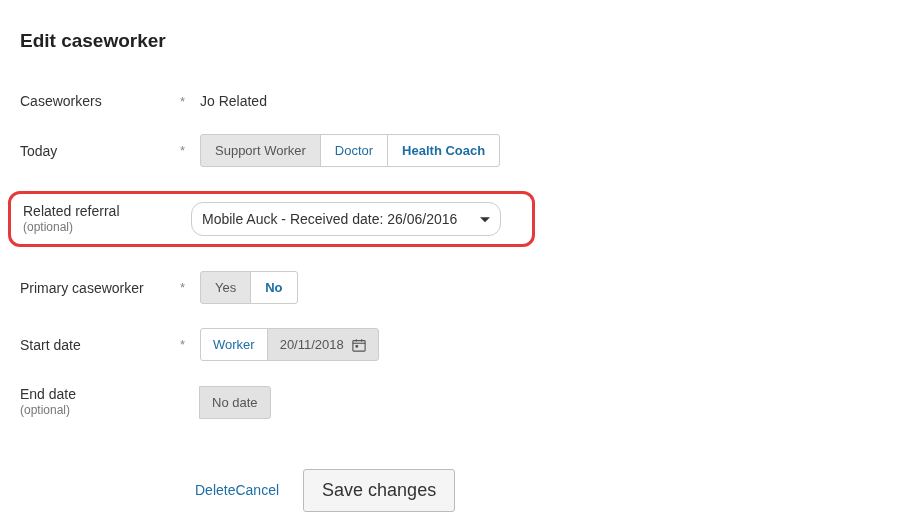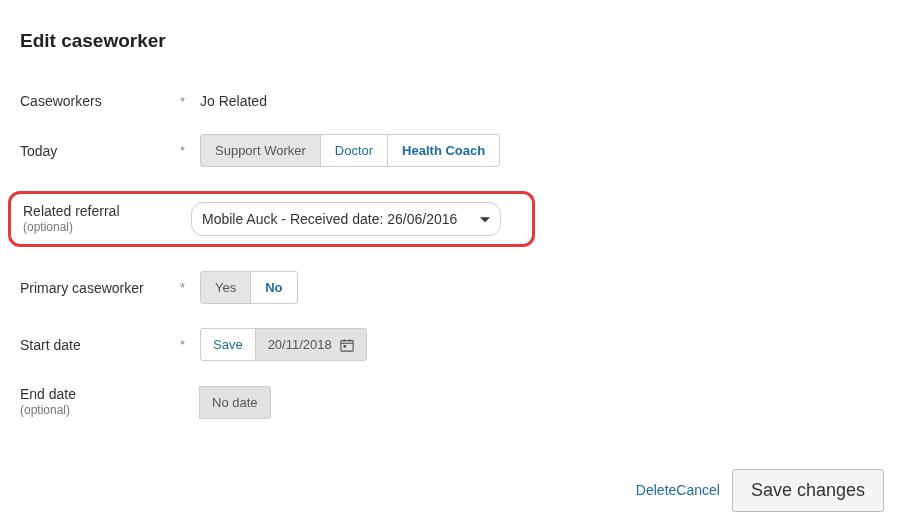--- a/index.html
+++ b/index.html
@@ -115,21 +115,21 @@
       align-items: center;
       gap: 8px;
       margin-left: -1px;
     }
     .cal-icon {
       width: 14px; height: 14px;
       display: inline-block;
     }
     .footer {
       display: flex;
-      justify-content: flex-end;
+      justify-content: flex-start;
       align-items: center;
       margin-top: 50px;
       padding-left: 175px;
       padding-right: 20px;
     }
     .link-btn {
       color: #1C6EA4;
       background: none;
       border: none;
       font-size: 14px;
@@ -137,21 +137,21 @@
     }
     .primary-btn {
       border: 1px solid #bbb;
       background: #f5f5f5;
       color: #333;
       padding: 10px 18px;
       font-size: 18px;
       border-radius: 3px;
       cursor: pointer;
     }
-    .footer-right { display:flex; align-items:center; gap:12px; }
+    .footer-right { display:flex; align-items:center; gap:24px; }
   </style>
 </head>
 <body>
 
 <h2>Edit caseworker</h2>
 
 <div class="form-row">
   <div class="label-col">Caseworkers</div>
   <div class="asterisk-col">*</div>
   <div class="control-col">
@@ -196,21 +196,21 @@
       <button class="opt-btn">No</button>
     </div>
   </div>
 </div>
 
 <div class="form-row">
   <div class="label-col">Start date</div>
   <div class="asterisk-col">*</div>
   <div class="control-col">
     <div class="date-group">
-      <button class="date-btn" style="border-top-left-radius:3px;border-bottom-left-radius:3px;">Save</button>
+      <button class="date-btn" style="border-top-left-radius:3px;border-bottom-left-radius:3px;">Worker</button>
       <div class="date-display" style="border-top-right-radius:3px;border-bottom-right-radius:3px;">
         <span>20/11/2018</span>
         <span class="cal-icon">
           <svg viewBox="0 0 16 16" width="14" height="14">
               <rect x="1" y="3" width="14" height="12" rx="1" fill="none" stroke="#555" stroke-width="1.3"></rect>
               <line x1="1" y1="6" x2="15" y2="6" stroke="#555" stroke-width="1.3"></line>
               <line x1="5" y1="1.5" x2="5" y2="4" stroke="#555" stroke-width="1.3"></line>
               <line x1="11" y1="1.5" x2="11" y2="4" stroke="#555" stroke-width="1.3"></line>
               <rect x="4" y="8" width="3" height="3" fill="#555"></rect>
             </svg>

